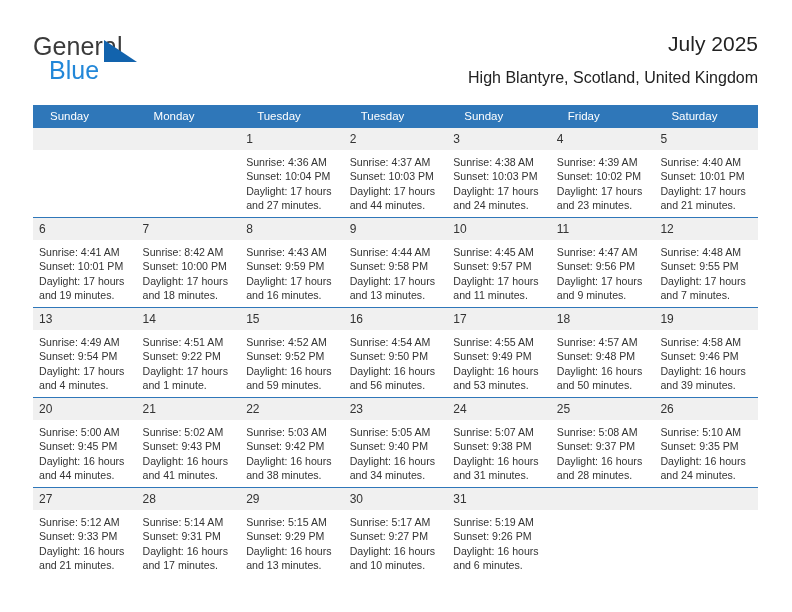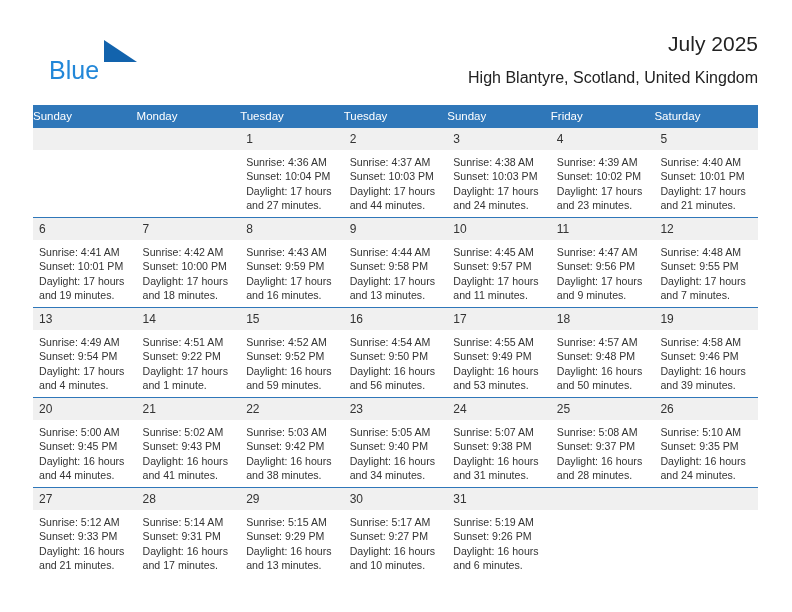--- a/index.html
+++ b/index.html
@@ -96,21 +96,21 @@
     width: 725px;
     border-collapse: collapse;
     table-layout: fixed;
   }
   .calendar th {
     background: #2f77b9;
     color: #ffffff;
     font-size: 11.5px;
     font-weight: normal;
     text-align: left;
-    padding: 5px 0 5px 0;
+    padding: 5px 0 5px 17px;
     height: 12px;
     line-height: 13px;
   }
   .calendar td {
     vertical-align: top;
     padding: 0;
     border-top: 1.3px solid #2f77b9;
     height: 89px;
   }
   .calendar tr.week-1 td {
@@ -141,20 +141,21 @@
   }
 </style>
 </head>
 <body>
 
 <div class="page">
 
   <div class="top-bar">
 
     <div class="logo">
+      <span class="logo-general">General</span>
       <span class="logo-triangle"></span>
       <span class="logo-blue">Blue</span>
     </div>
 
     <div class="title-block">
       <h1 class="cal-title">July 2025</h1>
       <div class="cal-subtitle">High Blantyre, Scotland, United Kingdom</div>
     </div>
 
   </div>
@@ -243,21 +244,21 @@
             <div class="cell-body">
               <div>Sunrise: 4:41 AM</div>
               <div>Sunset: 10:01 PM</div>
               <div>Daylight: 17 hours</div>
               <div>and 19 minutes.</div>
             </div>
           </td>
           <td>
             <div class="daynum">7</div>
             <div class="cell-body">
-              <div>Sunrise: 4:42 AM</div>
+              <div>Sunrise: 8:42 AM</div>
               <div>Sunset: 10:00 PM</div>
               <div>Daylight: 17 hours</div>
               <div>and 18 minutes.</div>
             </div>
           </td>
           <td>
             <div class="daynum">8</div>
             <div class="cell-body">
               <div>Sunrise: 4:43 AM</div>
               <div>Sunset: 9:59 PM</div>

